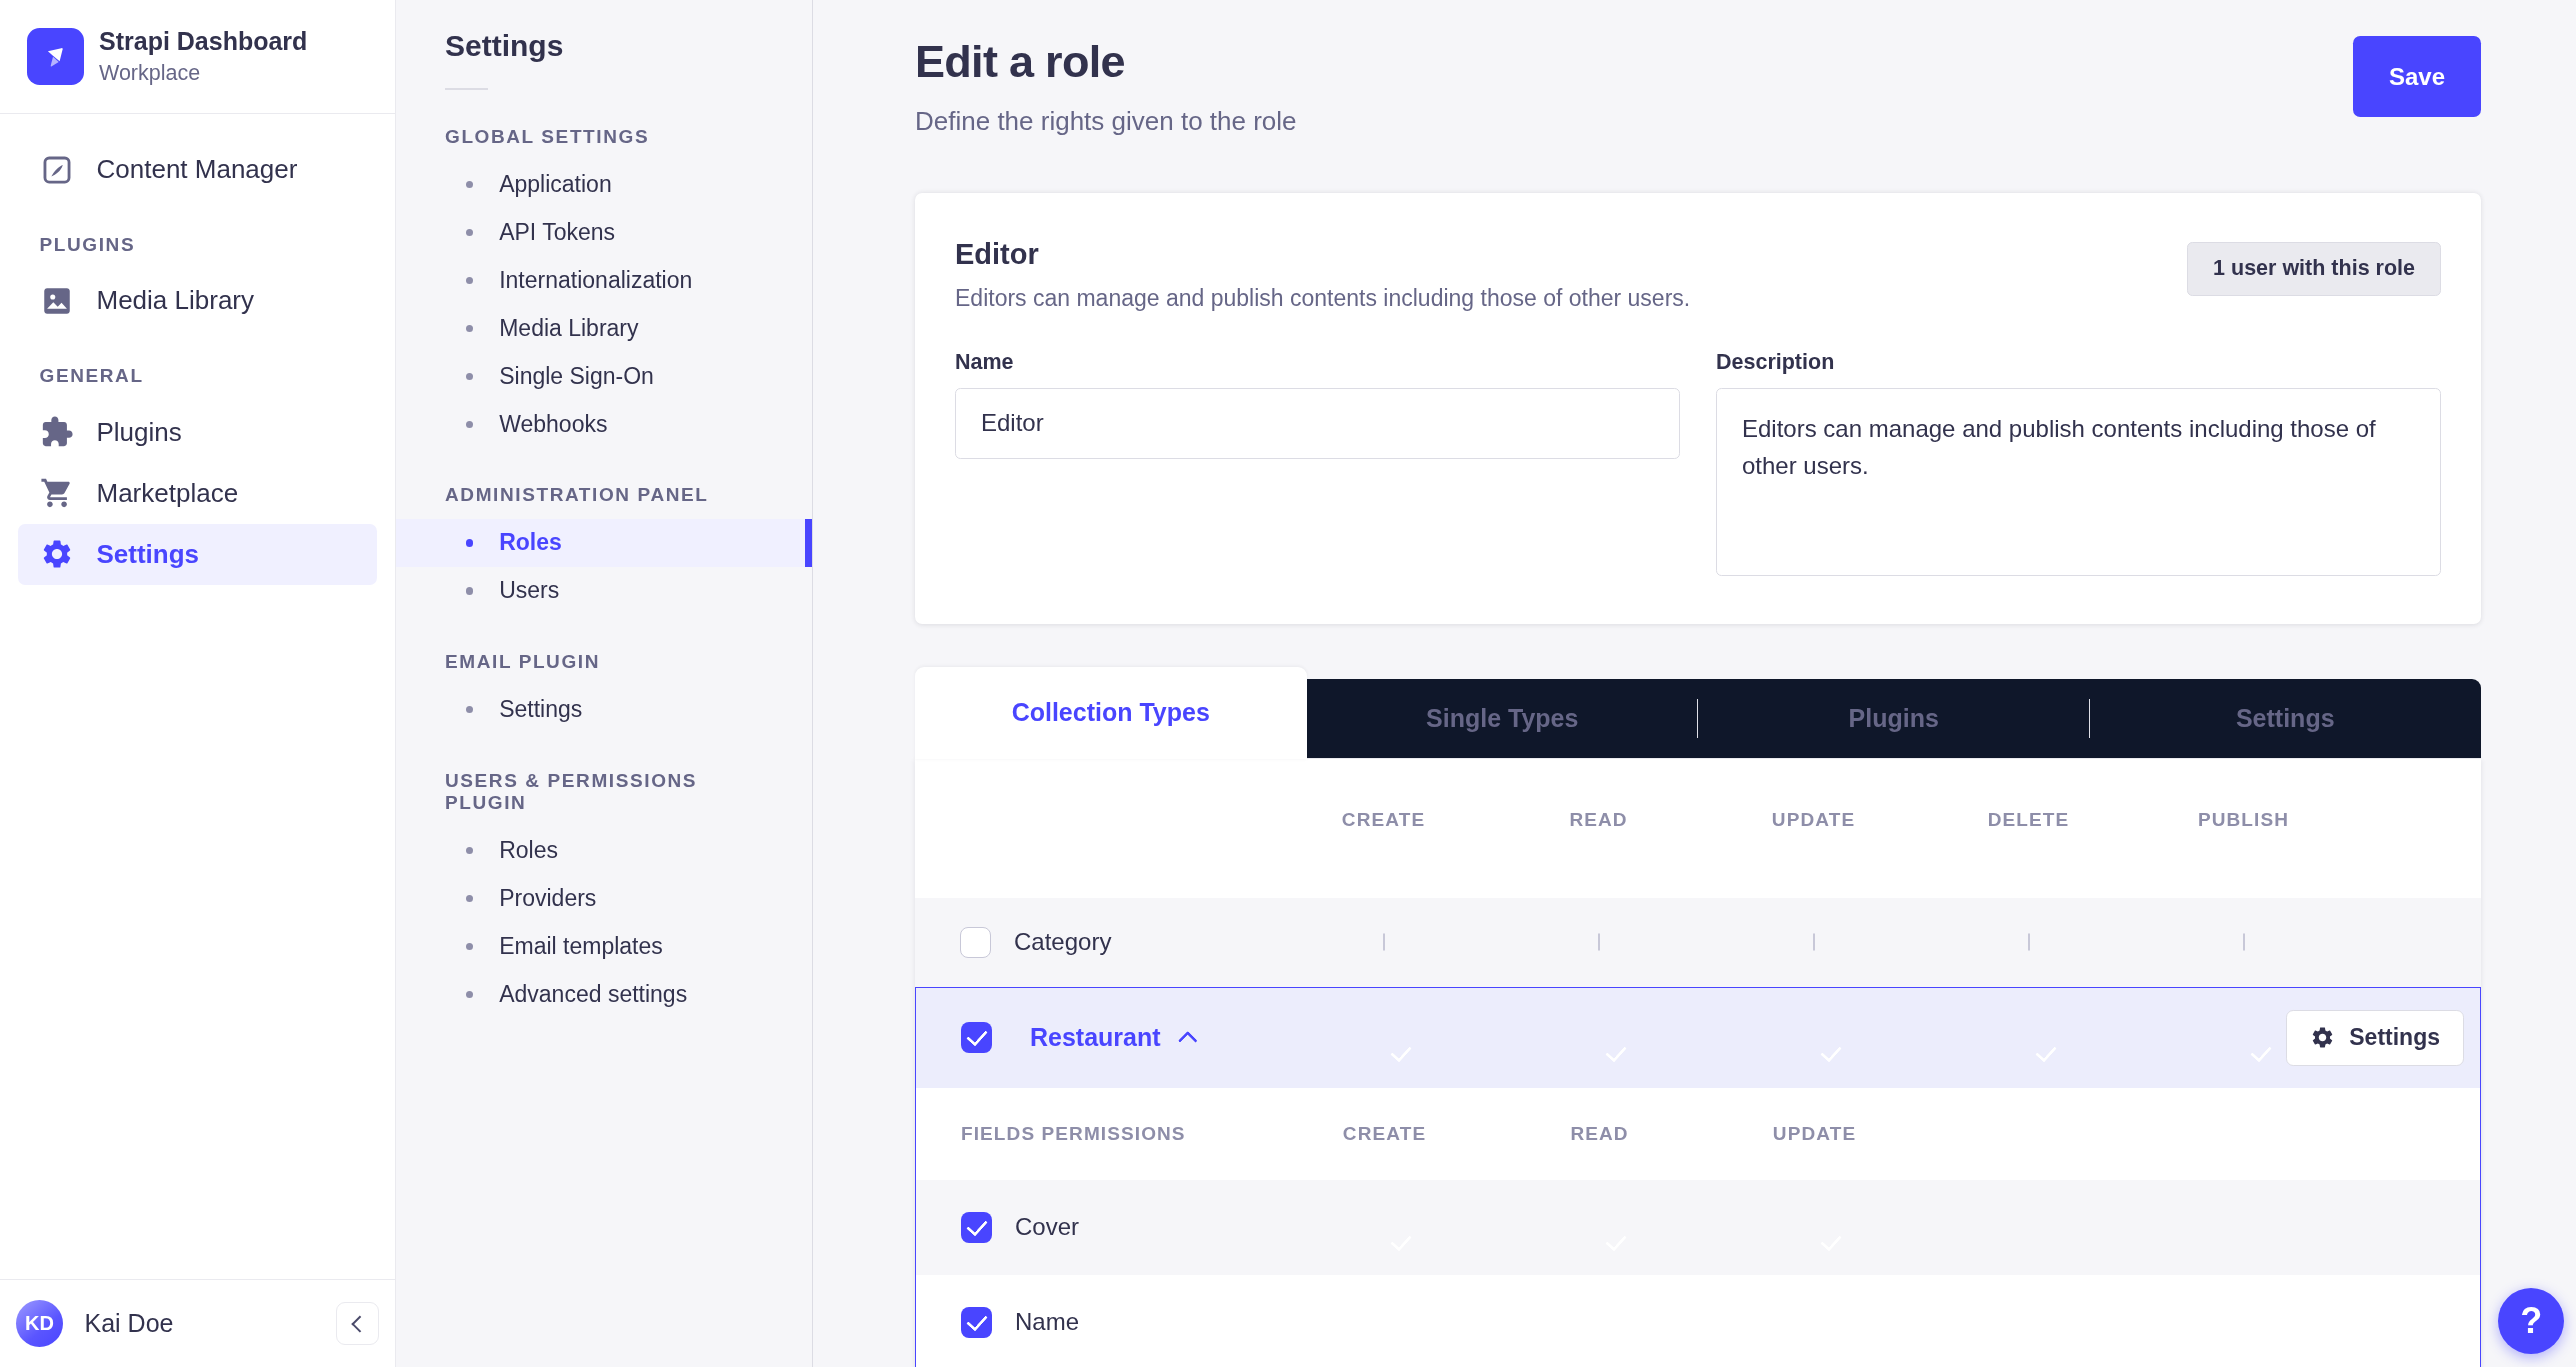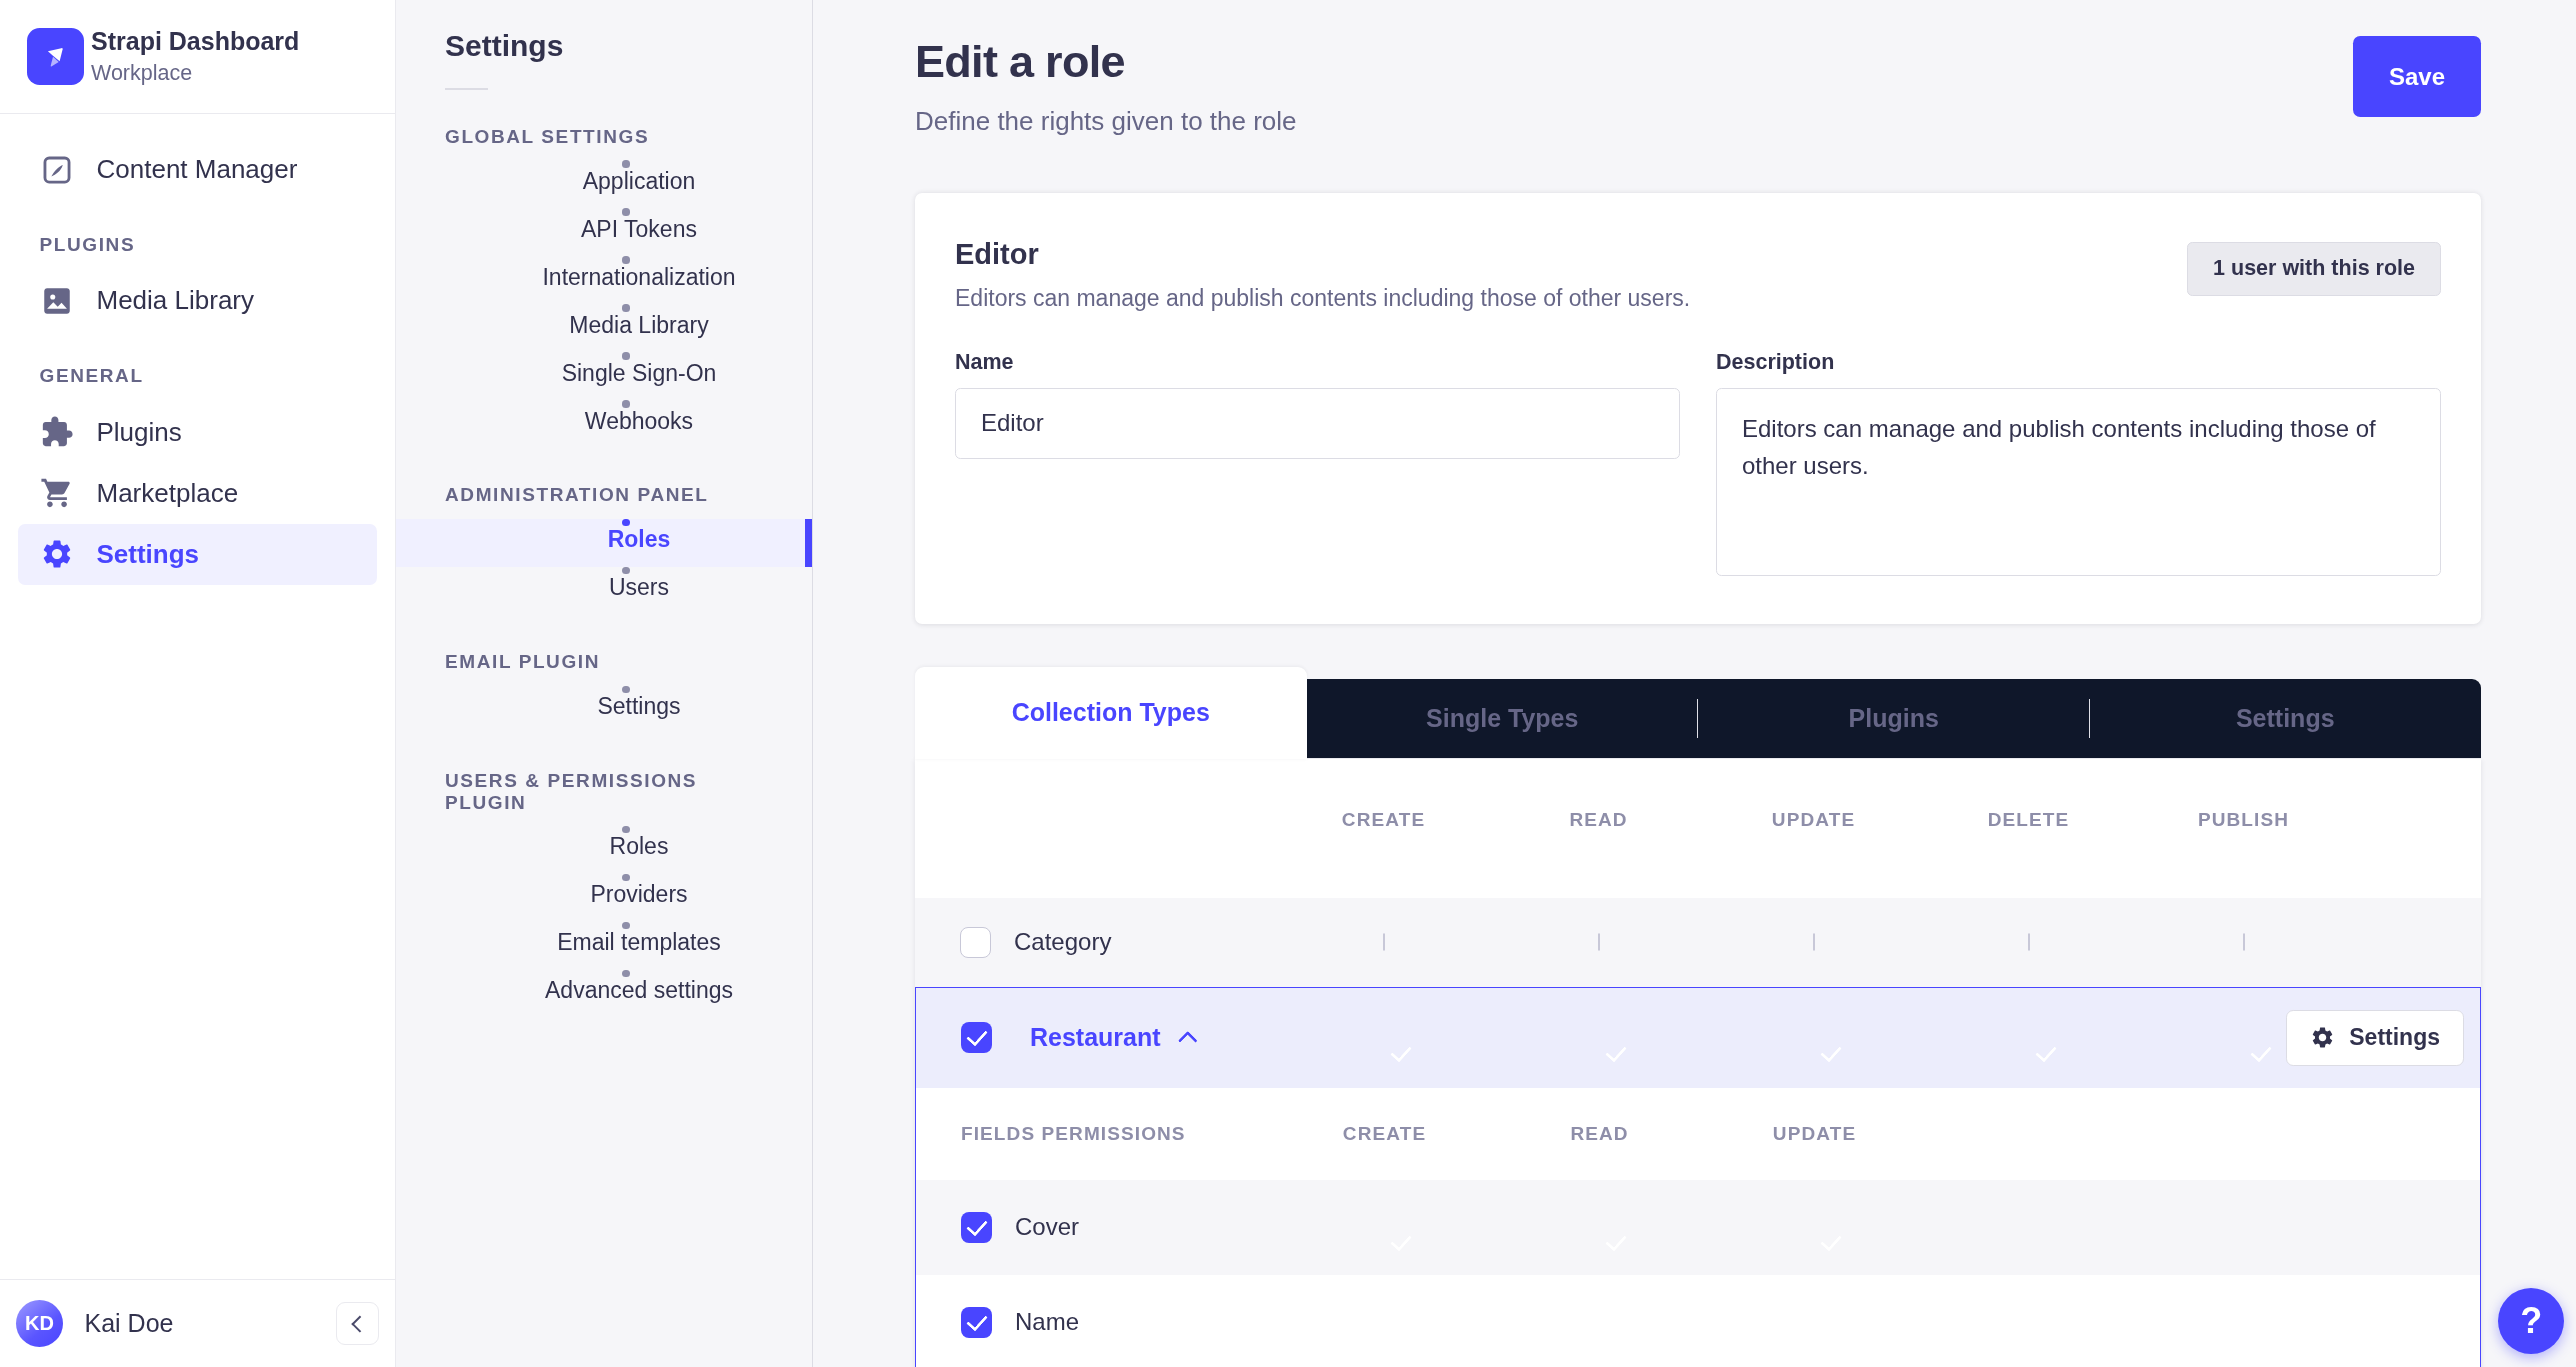--- a/index.html
+++ b/index.html
@@ -6,42 +6,42 @@
   html,body { width:2576px; height:1367px; overflow:hidden; }
   body {
     font-family:"Liberation Sans", sans-serif;
     background:#f6f6f9; color:#32324d;
     display:flex;
   }
   svg { display:block; }
 
   
   .sidebar1 { width:396px; flex-shrink:0; background:#fff; border-right:0.9px solid #eaeaef; position:relative; }
-  .brand { display:flex; align-items:center; gap:7px; padding:0 27px; height:114px; border-bottom:0.9px solid #eaeaef; }
+  .brand { display:flex; align-items:center; gap:15px; padding:0 27px; height:114px; border-bottom:0.9px solid #eaeaef; }
   .logo { width:57px; height:57px; border-radius:12.6px; background:#4945ff; display:flex; align-items:center; justify-content:center; flex-shrink:0; }
   .brand-name { font-size:25px; font-weight:700; color:#32324d; }
   .brand-sub { font-size:21.5px; color:#666687; margin-top:4.5px; }
   .nav1 { padding:25px 18px; }
   .nav1-item { display:flex; align-items:center; gap:23px; height:61px; padding:0 21.5px; border-radius:7.2px; font-size:26px; color:#32324d; cursor:pointer; }
   .nav1-item .ic { width:34px; height:34px; color:#666687; flex-shrink:0; }
   .nav1-item.active { background:#f0f0ff; color:#4945ff; font-weight:700; }
   .nav1-item.active .ic { color:#4945ff; }
   .nav1-section { font-size:19px; font-weight:700; letter-spacing:1.6px; color:#666687; margin:34px 21.5px 14.4px; }
   .user-row { position:absolute; left:0; right:0; bottom:0; height:88px; border-top:0.9px solid #eaeaef; display:flex; align-items:center; gap:21.5px; padding:0 16px; background:#fff; }
   .avatar { width:47px; height:47px; border-radius:50%; background:linear-gradient(140deg,#9d9bff 0%,#5a55ff 60%,#4945ff 100%); color:#fff; font-size:20px; font-weight:700; display:flex; align-items:center; justify-content:center; flex-shrink:0; }
   .user-name { font-size:25px; color:#32324d; flex:1; }
   .collapse-btn { width:43px; height:43px; border:0.9px solid #eaeaef; background:#fff; border-radius:9px; display:flex; align-items:center; justify-content:center; cursor:pointer; }
   .chev-left { width:11.7px; height:11.7px; border-left:2.7px solid #4a4a6a; border-bottom:2.7px solid #4a4a6a; transform:rotate(45deg); margin-left:4.5px; }
 
   
   .sidebar2 { width:417px; flex-shrink:0; background:#f6f6f9; border-right:0.9px solid #dcdce4; padding-top:29px; }
   .subnav-title { font-size:30px; font-weight:700; margin-left:49px; color:#32324d; }
   .subnav-divider { width:43px; height:1.8px; background:#dcdce4; margin:25px 0 3.6px 49px; }
   .subnav-section-label { font-size:19px; font-weight:700; letter-spacing:1.6px; color:#666687; margin:36px 49px 12.6px; }
-  .subnav-item { position:relative; display:flex; align-items:center; height:48px; padding-left:70px; font-size:23px; color:#32324d; cursor:pointer;flex-direction:column; }
+  .subnav-item { position:relative; display:flex; align-items:center; height:48px; padding-left:70px; font-size:23px; color:#32324d; cursor:pointer; }
   .subnav-item .bullet { width:7.2px; height:7.2px; border-radius:50%; background:#8e8ea9; margin-right:26px; flex-shrink:0; }
   .subnav-item.active { background:#f0f0ff; color:#4945ff; font-weight:700; }
   .subnav-item.active .bullet { background:#4945ff; }
   .subnav-item.active .edge { position:absolute; right:0; top:0; bottom:0; width:7.2px; background:#4945ff; }
 
   
   .main { flex:1; padding:36px 95px 0 102px; position:relative; min-width:0; }
   .header-row { display:flex; justify-content:space-between; align-items:flex-start; }
   .page-title { font-size:45px; font-weight:700; letter-spacing:-0.7px; color:#32324d; }
   .page-subtitle { font-size:26px; color:#666687; margin-top:18px; }

